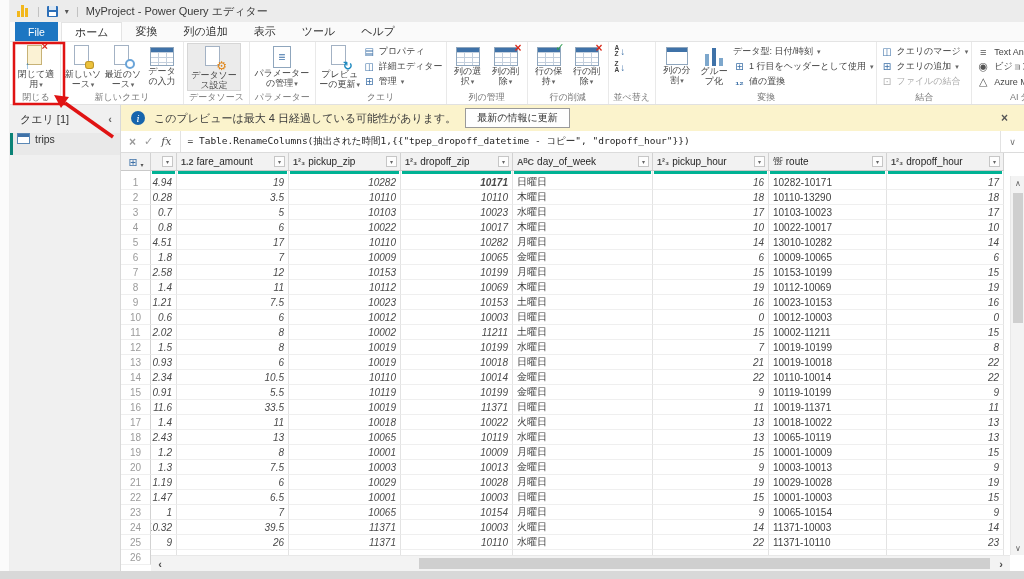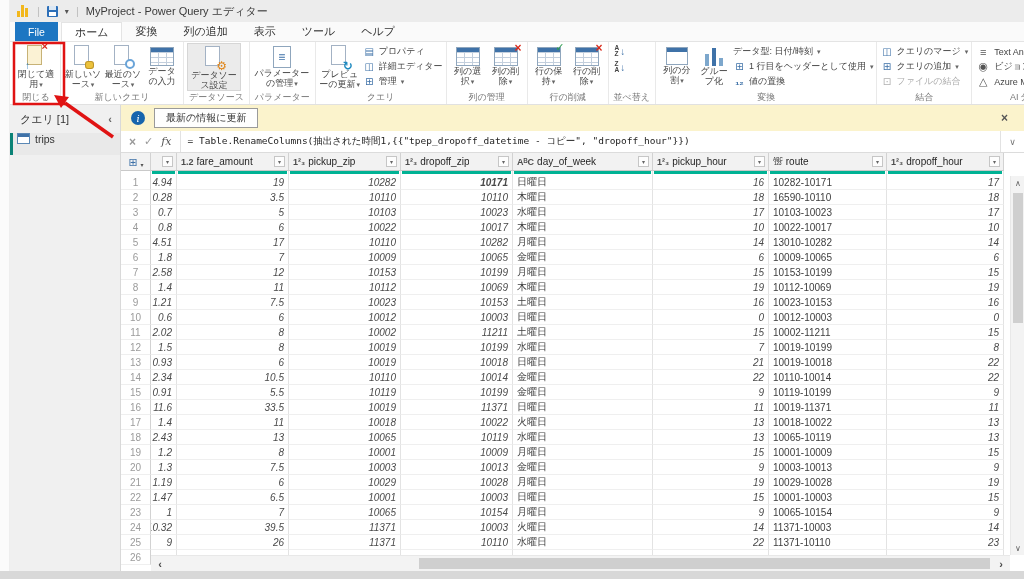--- a/index.html
+++ b/index.html
@@ -385,20 +385,21 @@
           <div class="qitem">
             <span class="qtblic"></span>
             <span>trips</span>
           </div>
         </div>
     </div>
 
     <div class="main">
       <div class="notif">
         <span class="infoic">i</span>
+        <span>このプレビューは最大 4 日経過している可能性があります。</span>
         <button class="refreshbtn">最新の情報に更新</button>
         <span class="sp"></span>
         <span class="notif-close">×</span>
       </div>
 
       <div class="fbar">
         <div class="ftools">
           <span class="fx-x">×</span>
           <span class="fx-ck">✓</span>
           <span class="fx">fx</span>
@@ -501,21 +502,21 @@
               <div class="gcell dcell num" style="width: 117px;">17</div>
             </div>
             <div class="grow gdata">
               <div class="gcell rownum">2</div>
               <div class="gcell dcell num" style="width: 26px;">0.28</div>
               <div class="gcell dcell num" style="width: 112px;">3.5</div>
               <div class="gcell dcell num" style="width: 112px;">10110</div>
               <div class="gcell dcell num" style="width: 112px;">10110</div>
               <div class="gcell dcell txt" style="width: 140px;">木曜日</div>
               <div class="gcell dcell num" style="width: 116px;">18</div>
-              <div class="gcell dcell txt" style="width: 118px;">16590-10110</div>
+              <div class="gcell dcell txt" style="width: 118px;">10110-13290</div>
               <div class="gcell dcell num" style="width: 117px;">18</div>
             </div>
             <div class="grow gdata">
               <div class="gcell rownum">3</div>
               <div class="gcell dcell num" style="width: 26px;">0.7</div>
               <div class="gcell dcell num" style="width: 112px;">5</div>
               <div class="gcell dcell num" style="width: 112px;">10103</div>
               <div class="gcell dcell num" style="width: 112px;">10023</div>
               <div class="gcell dcell txt" style="width: 140px;">水曜日</div>
               <div class="gcell dcell num" style="width: 116px;">17</div>

